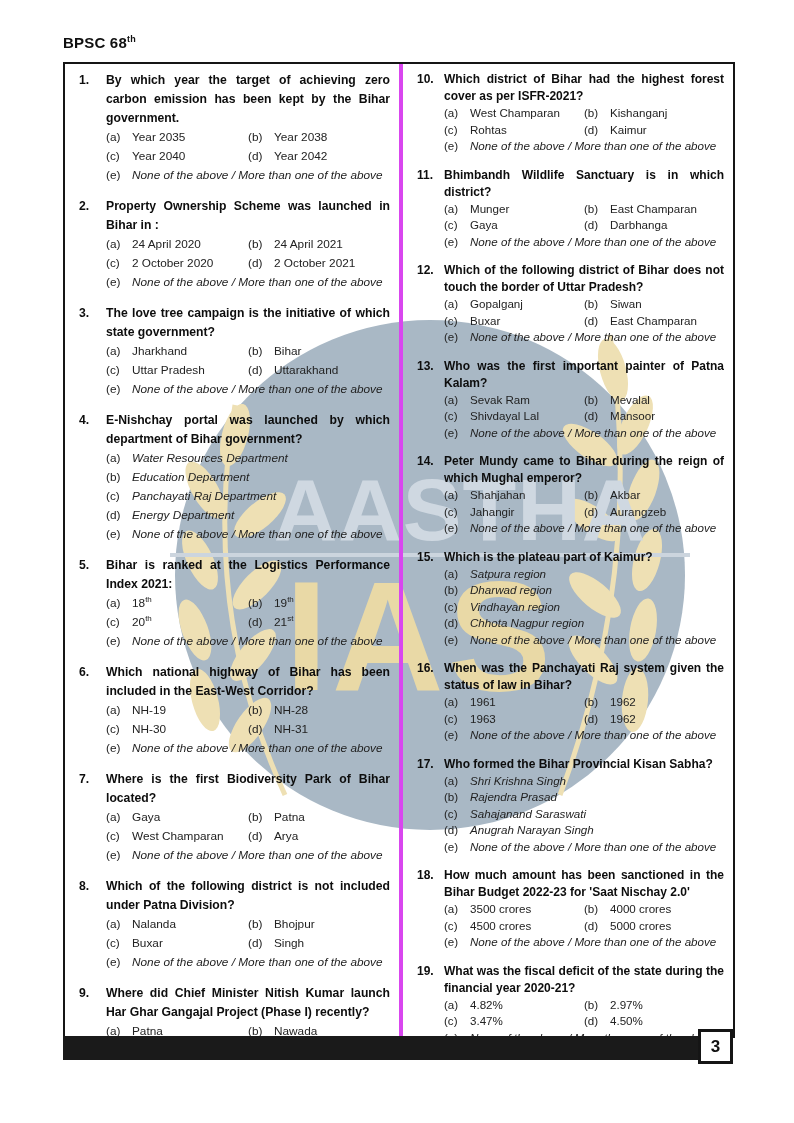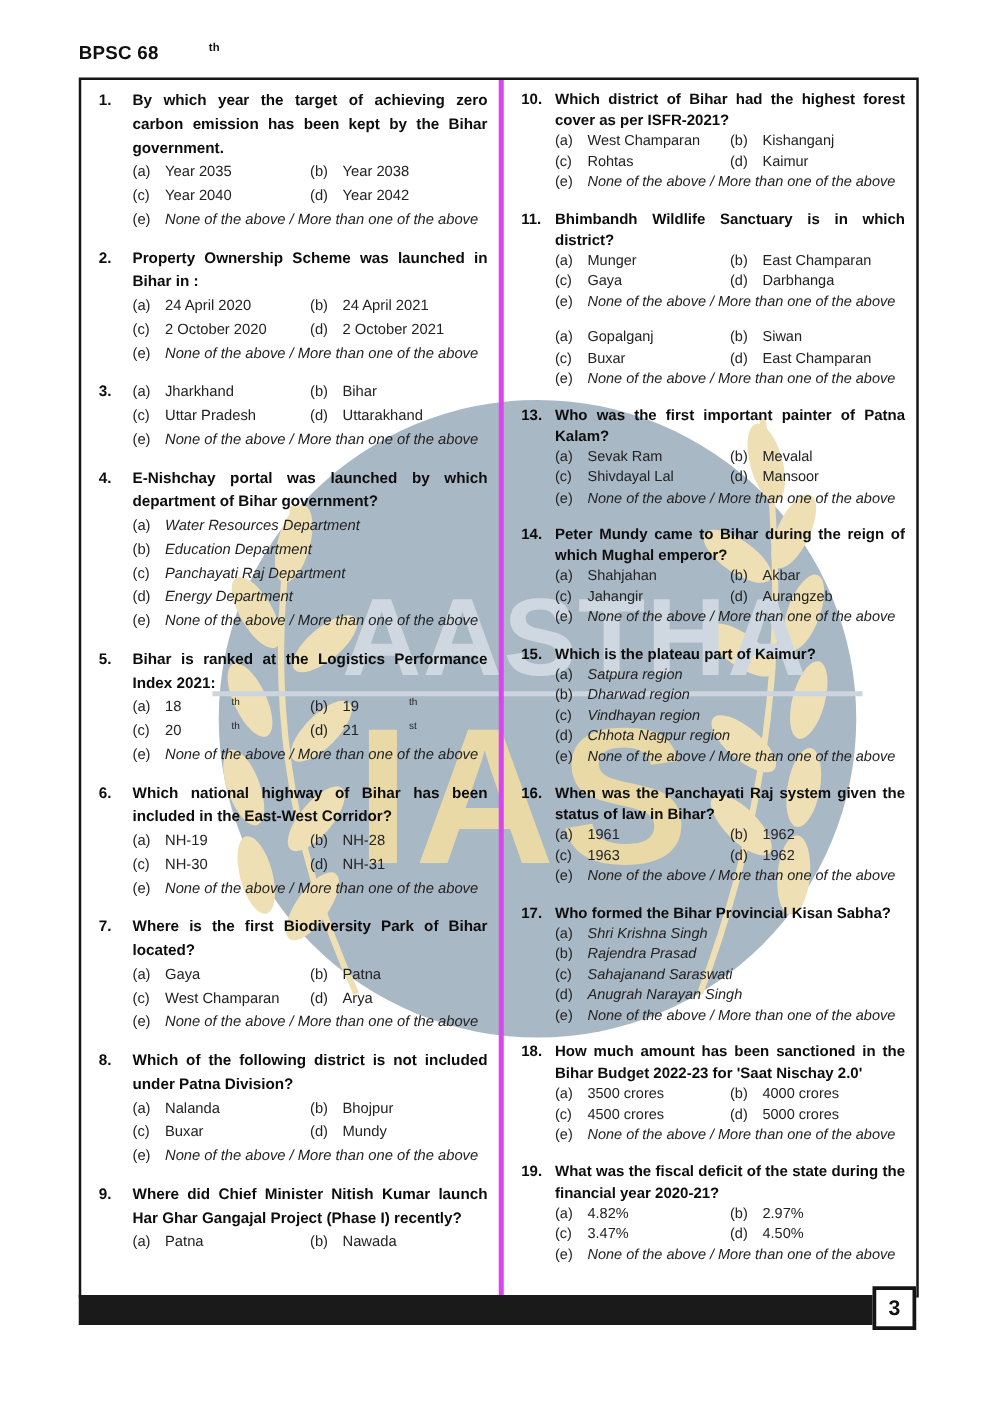--- a/index.html
+++ b/index.html
@@ -29,21 +29,21 @@
   .col-right .q-head{line-height:17px;font-size:12px;}
   .q-num{position:absolute;left:2px;top:0;}
   .q-options{padding-left:29px;display:grid;grid-template-columns:1fr 1fr;
              font-size:11.8px;line-height:19px;color:#222;}
   .col-right .q-options{line-height:16.5px;font-size:11.6px;}
   .opt{display:flex;}
   .opt.wide{grid-column:1 / -1;}
   .opt-label{flex:none;width:26px;}
   .opt-text{white-space:nowrap;}
   .opt.wide .opt-text{white-space:normal;font-style:italic;}
-  sup{font-size:8px;vertical-align:super;line-height:0;margin-left:40px;}
+  sup{font-size:8px;vertical-align:super;line-height:0;}
   
   .bottom-bar{position:absolute;left:63px;top:1036px;width:668px;height:24px;
               background:#1a1a1a;z-index:2;}
   .page-num-box{
     position:absolute;left:698px;top:1029px;width:29px;height:29px;background:#ffffff;
     border:3px solid #151515;z-index:3;display:flex;align-items:center;justify-content:center;
     font-weight:bold;font-size:17px;color:#111;
   }
 </style>
 </head>
@@ -143,20 +143,21 @@
             </div>
             <div class="opt wide">
               <span class="opt-label">(e)</span>
               <span class="opt-text">None of the above / More than one of the above</span>
             </div>
           </div>
   </div>
         <div class="question">
     <div class="q-head">
       <span class="q-num">3.</span>
+      <span class="q-text">The love tree campaign is the initiative of which state government?</span>
     </div>
     <div class="q-options">
             <div class="opt">
               <span class="opt-label">(a)</span>
               <span class="opt-text">Jharkhand</span>
             </div>
             <div class="opt">
               <span class="opt-label">(b)</span>
               <span class="opt-text">Bihar</span>
             </div>
@@ -299,21 +300,21 @@
             <div class="opt">
               <span class="opt-label">(b)</span>
               <span class="opt-text">Bhojpur</span>
             </div>
             <div class="opt">
               <span class="opt-label">(c)</span>
               <span class="opt-text">Buxar</span>
             </div>
             <div class="opt">
               <span class="opt-label">(d)</span>
-              <span class="opt-text">Mundy</span>
+              <span class="opt-text">Singh</span>
             </div>
             <div class="opt wide">
               <span class="opt-label">(e)</span>
               <span class="opt-text">None of the above / More than one of the above</span>
             </div>
           </div>
   </div>
         <div class="question">
     <div class="q-head">
       <span class="q-num">9.</span>
@@ -382,20 +383,24 @@
               <span class="opt-label">(d)</span>
               <span class="opt-text">Darbhanga</span>
             </div>
             <div class="opt wide">
               <span class="opt-label">(e)</span>
               <span class="opt-text">None of the above / More than one of the above</span>
             </div>
           </div>
   </div>
         <div class="question">
+    <div class="q-head">
+      <span class="q-num">12.</span>
+      <span class="q-text">Which of the following district of Bihar does not touch the border of Uttar Pradesh?</span>
+    </div>
     <div class="q-options">
             <div class="opt">
               <span class="opt-label">(a)</span>
               <span class="opt-text">Gopalganj</span>
             </div>
             <div class="opt">
               <span class="opt-label">(b)</span>
               <span class="opt-text">Siwan</span>
             </div>
             <div class="opt">

